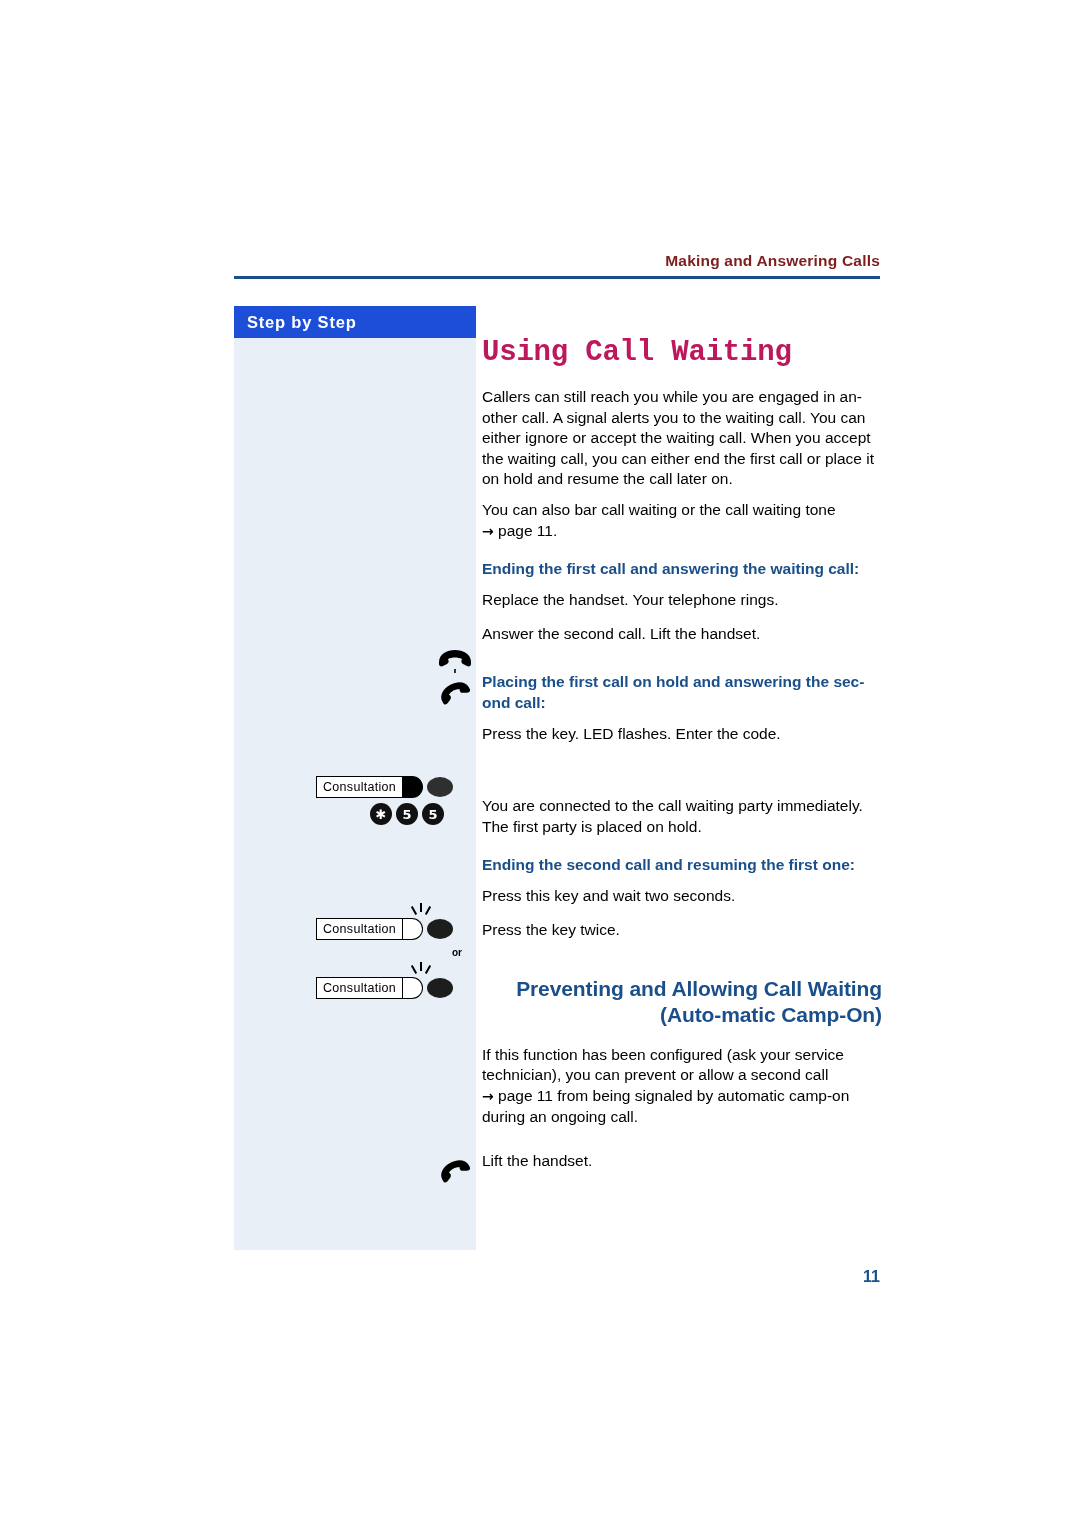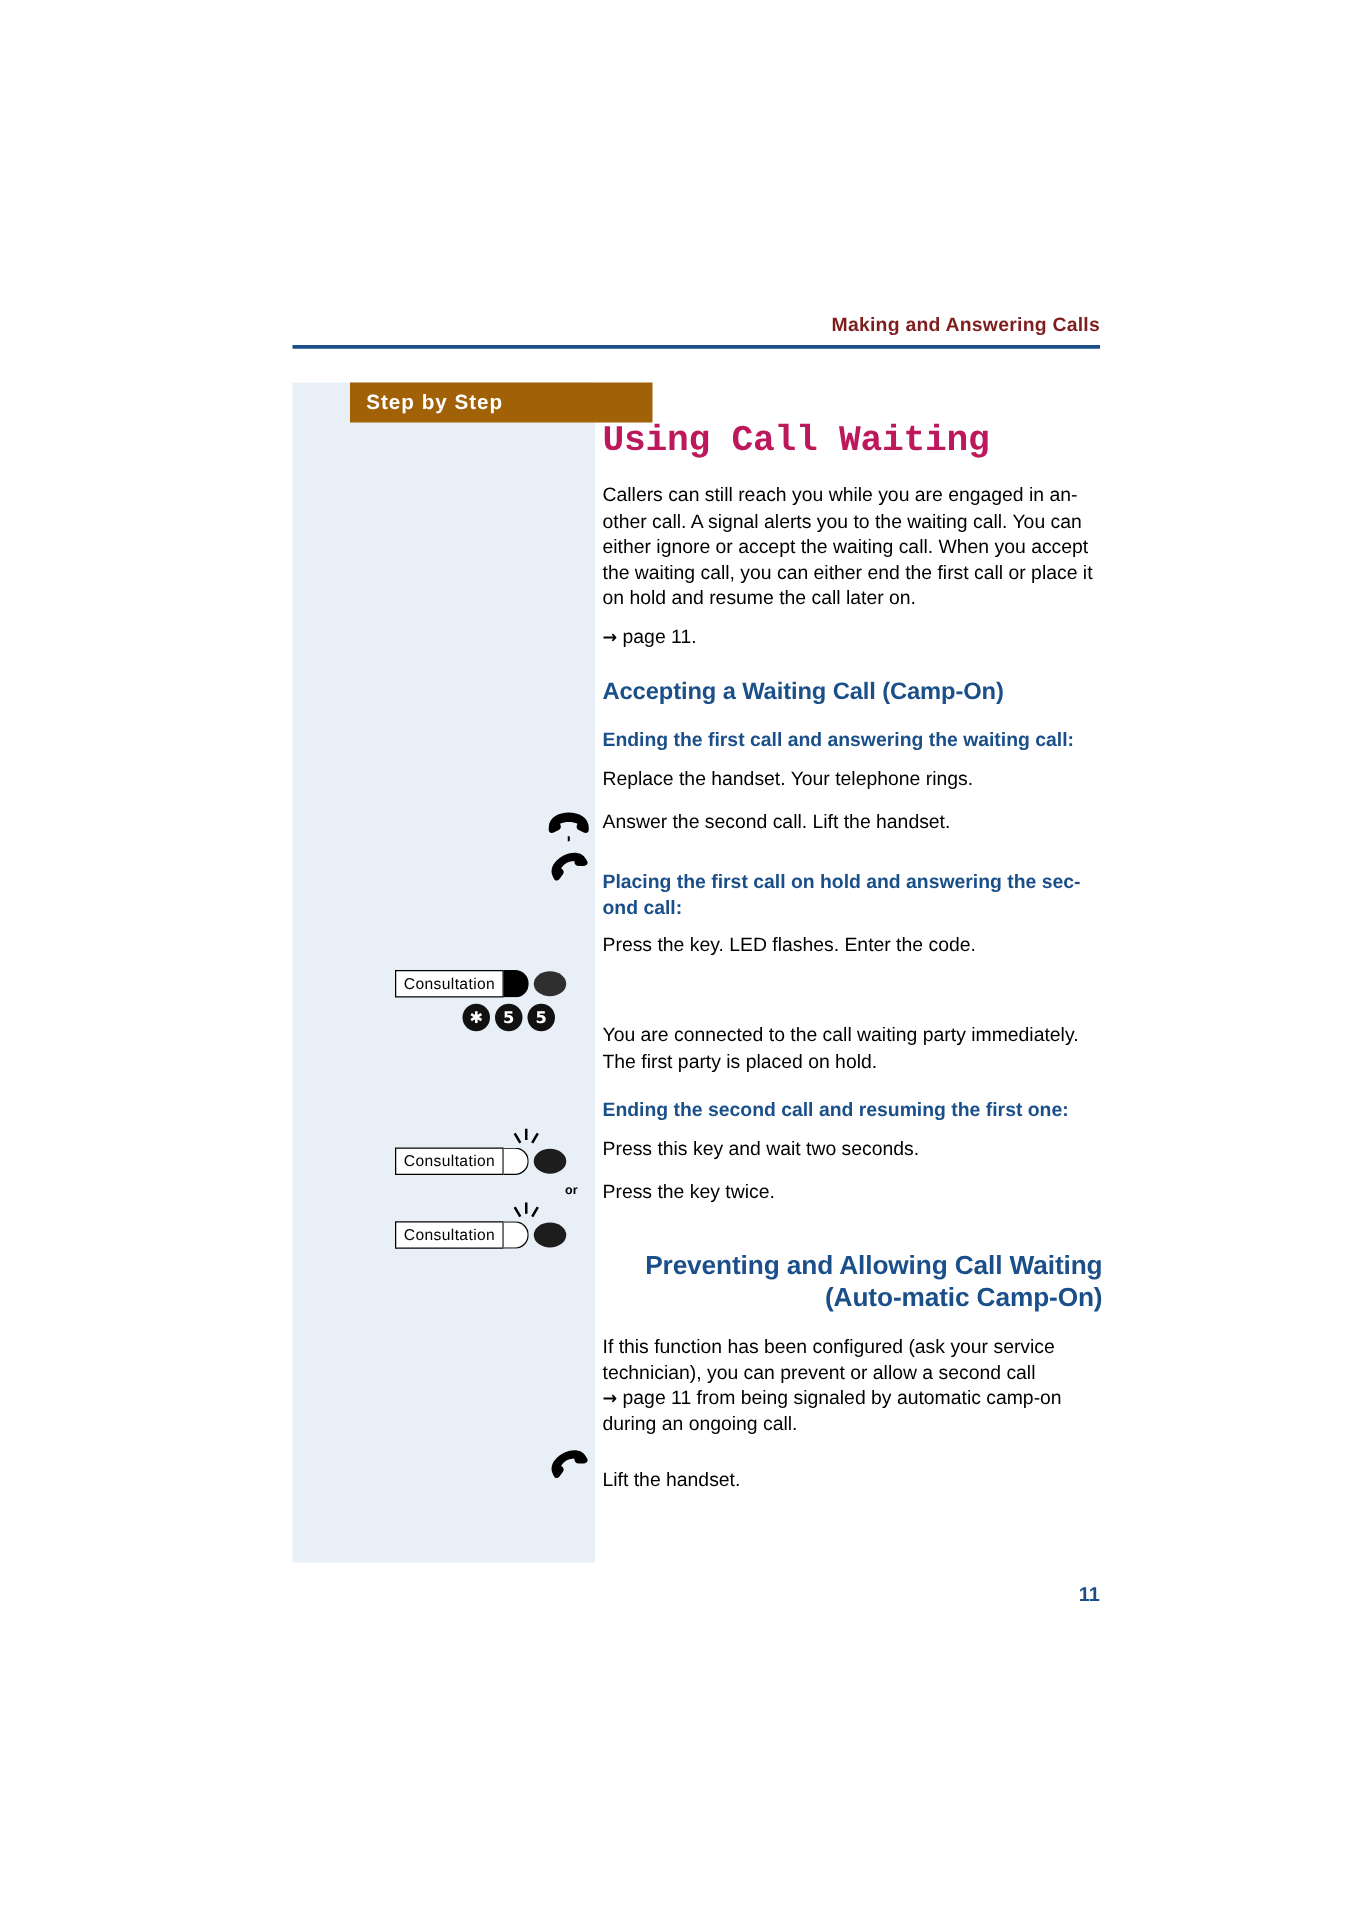--- a/index.html
+++ b/index.html
@@ -49,22 +49,21 @@
     width: 242px;
     height: 944px;
     background: #e8eff7;
   }
   .sidebar-tab {
     position: absolute;
     left: 234px;
     top: 306px;
     width: 242px;
     height: 32px;
-    background: #a16207;
-    margin-left: 46px;
+    background: #1d4ed8;
   }
   .sidebar-tab span {
     position: absolute;
     left: 13px;
     top: 7px;
     color: #ffffff;
     font-size: 16.5px;
     font-weight: bold;
     letter-spacing: 0.8px;
   }
@@ -231,26 +230,26 @@
   <div class="sidebar"></div>
   <div class="sidebar-tab">
     <span>Step by Step</span>
   </div>
 
   <div class="content">
 
     <h1 class="title">Using Call Waiting</h1>
 
     <p class="body">Callers can still reach you while you are engaged in an-other call. A signal alerts you to the waiting call. You can either ignore or accept the waiting call. When you accept the waiting call, you can either end the first call or place it on hold and resume the call later on.</p>
+    <p class="body tight">You can also bar call waiting or the call waiting tone</p>
     <p class="body">
       <span class="arrow">→</span>
       <span>page 11.</span>
     </p>
 
-    <h2 class="subtitle">Accepting a Waiting Call (Camp-On)</h2>
 
 
     <h3 class="bold-line">Ending the first call and answering the waiting call:</h3>
 
     <div class="step">
       <div class="step-text">Replace the handset. Your telephone rings.</div>
     </div>
 
     <div class="step">
       <div class="step-text">Answer the second call. Lift the handset.</div>

